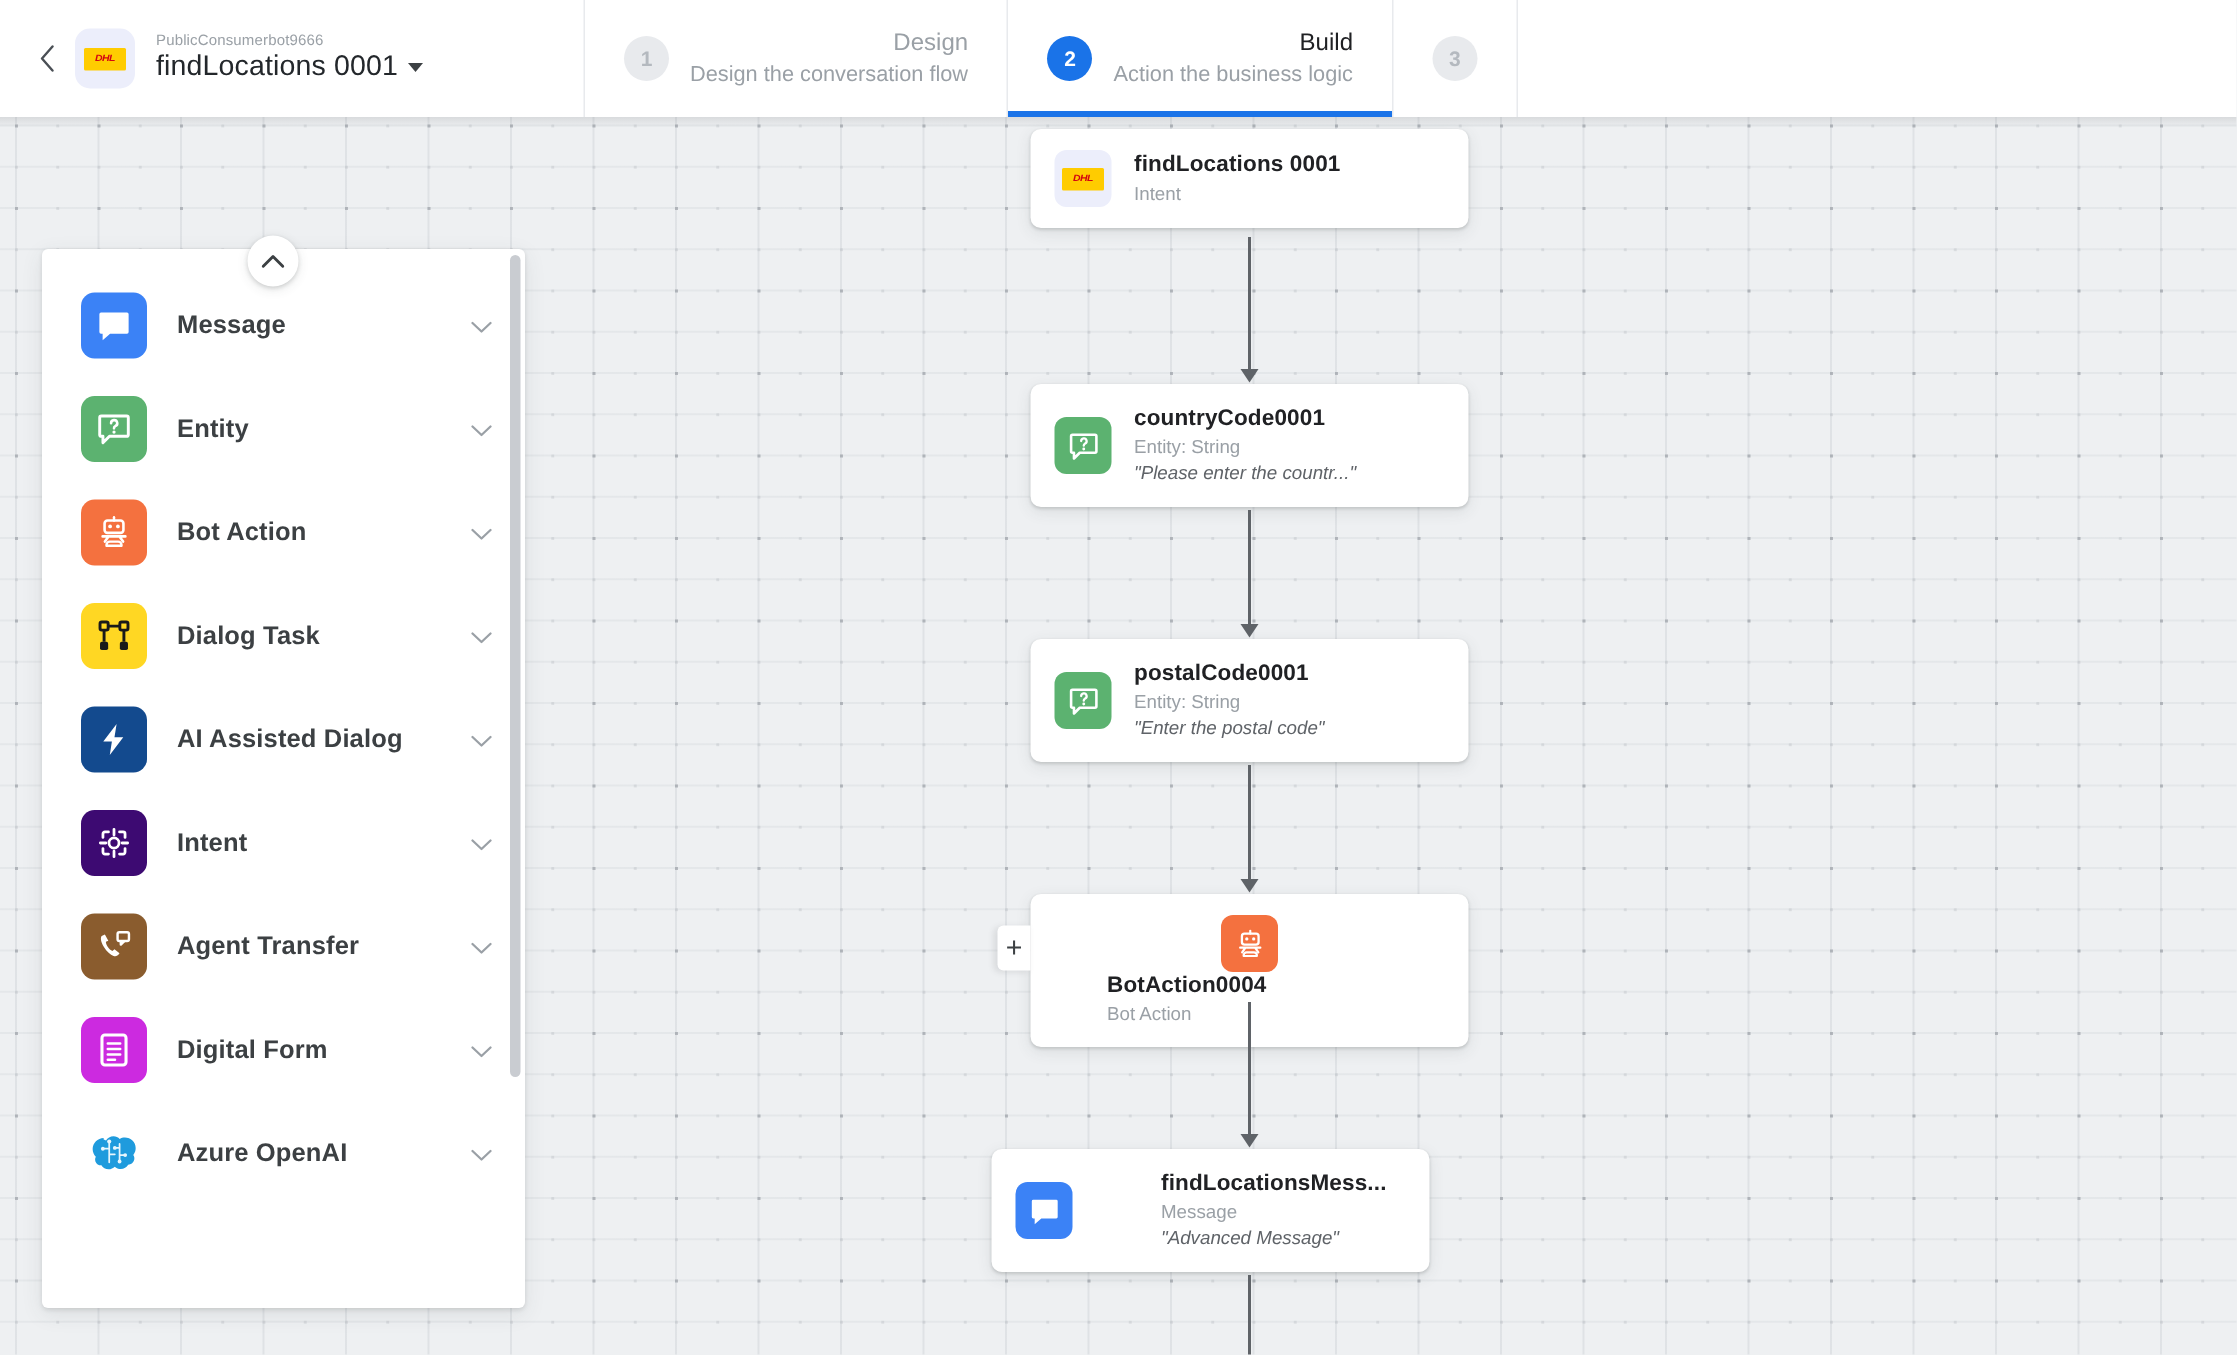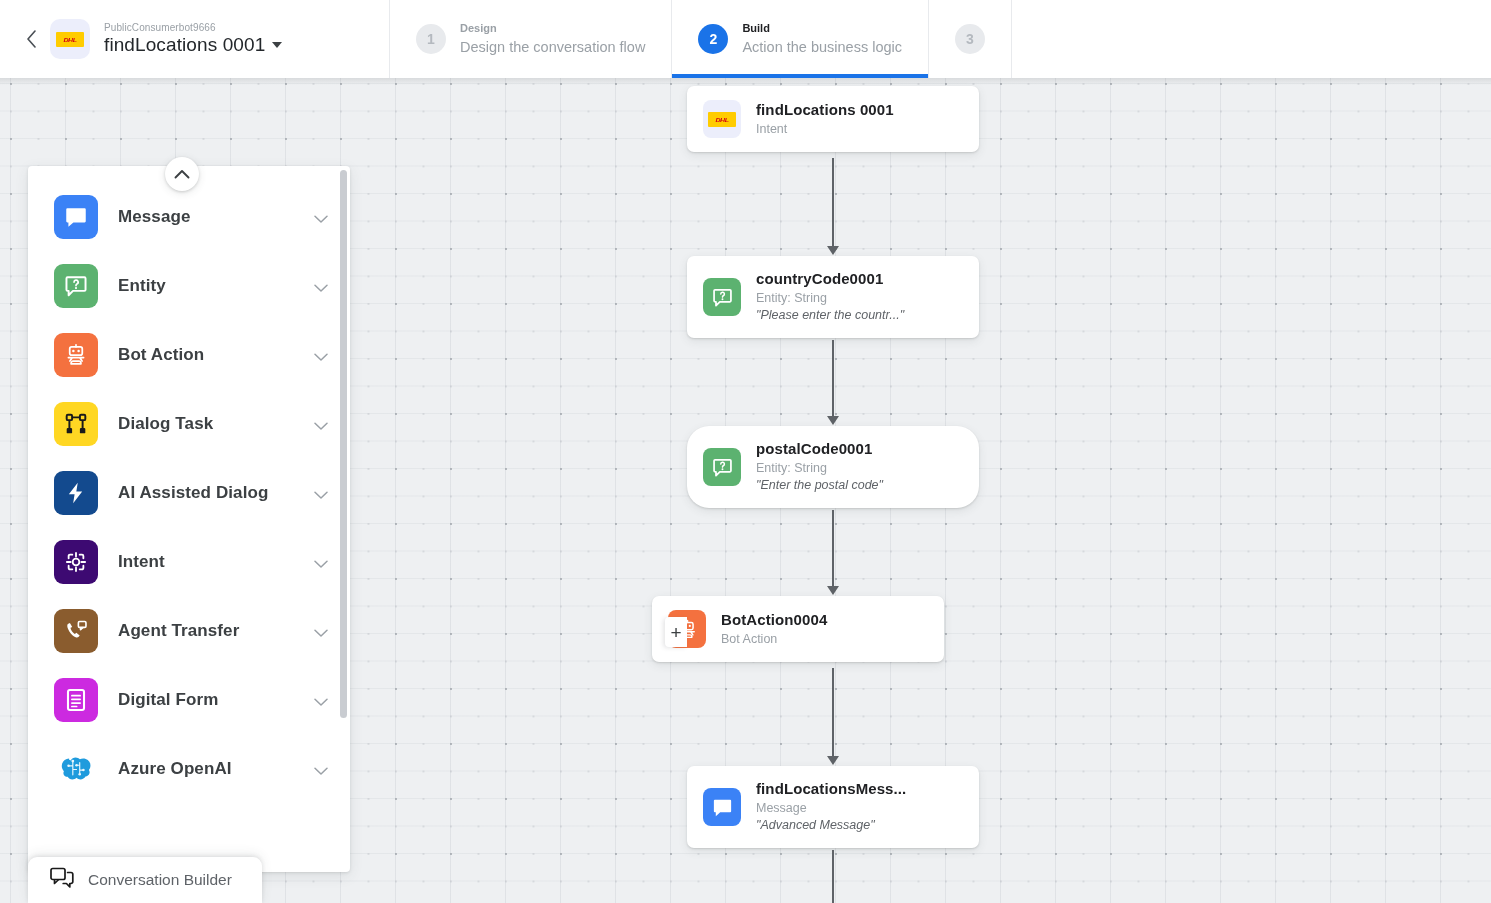--- a/index.html
+++ b/index.html
@@ -84,21 +84,21 @@
   .step-num {
     width: 30px; height: 30px; border-radius: 50%;
     background: #e8eaed; color: #b4b9bf;
     display: flex; align-items: center; justify-content: center;
     font-size: 14px; font-weight: 700;
     flex: 0 0 30px;
   }
   .step.active .step-num { background: #1a73e8; color: #fff; }
   .step-txt { margin-left: 14px; line-height: 1.25; }
   .step-name {
-    font-size: 11px; font-weight: 700; color: #9aa0a6;
+    font-size: 16px; font-weight: 400; color: #9aa0a6; text-align: right;
   }
   .step.active .step-name { color: #202124; }
   .step-sub { font-size: 14.5px; color: #9aa0a6; margin-top: 2px; }
 
   
   .canvas {
     position: absolute; top: 78px; left: 0;
     width: 1491px; height: 825px;
     background-color: #eef0f2;
     background-image:
@@ -312,55 +312,55 @@
           </svg>
         </div>
         <div class="node-txt" style="width:205px;">
           <div class="node-title">countryCode0001</div>
           <div class="node-sub">Entity: String</div>
           <div class="node-quote">"Please enter the countr..."</div>
         </div>
       </div>
       <div class="connector" style="left: 832px; top: 262px; height: 78px;"></div>
       <div class="arrowhead" style="left: 827px; top: 338px;"></div>
-      <div class="node" style="left: 687px; top: 348px; border-radius: 22px;">
+      <div class="node" style="left: 687px; top: 348px;">
         <div class="node-icon" style="background:#5cb270">
           <svg width="23" height="23" viewBox="0 0 24 24" fill="none">
             <path d="M4.2 4h15.6a1 1 0 0 1 1 1v10.5a1 1 0 0 1-1 1H9.2L5.2 20.5v-4H4.2a1 1 0 0 1-1-1V5a1 1 0 0 1 1-1z" stroke="white" stroke-width="1.8" stroke-linejoin="round"></path>
             <path d="M10.2 8.4a1.9 1.9 0 1 1 2.6 1.8c-.6.3-.8.8-.8 1.4" stroke="white" stroke-width="1.6" stroke-linecap="round"></path>
             <circle cx="12" cy="13.9" r="1" fill="white"></circle>
           </svg>
         </div>
         <div class="node-txt" style="width:205px;">
           <div class="node-title">postalCode0001</div>
           <div class="node-sub">Entity: String</div>
           <div class="node-quote">"Enter the postal code"</div>
         </div>
       </div>
       <div class="connector" style="left: 832px; top: 432px; height: 78px;"></div>
       <div class="arrowhead" style="left: 827px; top: 508px;"></div>
-      <div class="node" style="left: 652px; top: 518px;">
+      <div class="node" style="left: 687px; top: 518px; flex-direction: column;">
         <div class="node-icon" style="background:#f4713f">
           <svg width="23" height="23" viewBox="0 0 24 24" fill="none">
             <path d="M12 2.6v2" stroke="white" stroke-width="1.5" stroke-linecap="round"></path>
             <rect x="6.2" y="4.6" width="11.6" height="7.6" rx="1.8" stroke="white" stroke-width="1.6"></rect>
             <circle cx="9.6" cy="8.3" r="1.15" fill="white"></circle>
             <circle cx="14.4" cy="8.3" r="1.15" fill="white"></circle>
             <path d="M5 14.4h14M8.6 14.4l-2.2 3.2M15.4 14.4l2.2 3.2" stroke="white" stroke-width="1.6" stroke-linecap="round"></path>
             <path d="M9.4 17.6h5.2a2 2 0 0 1 2 2v.6H7.4v-.6a2 2 0 0 1 2-2z" stroke="white" stroke-width="1.5" stroke-linejoin="round"></path>
           </svg>
         </div>
         <div class="node-txt" style="width:205px;">
           <div class="node-title">BotAction0004</div>
           <div class="node-sub">Bot Action</div>
         </div>
       </div>
       <div class="connector" style="left: 832px; top: 590px; height: 90px;"></div>
       <div class="arrowhead" style="left: 827px; top: 678px;"></div>
-      <div class="node" style="left: 687px; top: 688px;">
+      <div class="node" style="left: 661px; top: 688px; gap: 44px;">
         <div class="node-icon" style="background:#3b82f6">
           <svg width="23" height="23" viewBox="0 0 24 24" fill="none">
             <path d="M4 4h16a1 1 0 0 1 1 1v11a1 1 0 0 1-1 1H9.6L5 21v-4H4a1 1 0 0 1-1-1V5a1 1 0 0 1 1-1z" fill="white"></path>
           </svg>
         </div>
         <div class="node-txt" style="width:205px;">
           <div class="node-title">findLocationsMess...</div>
           <div class="node-sub">Message</div>
           <div class="node-quote">"Advanced Message"</div>
         </div>
@@ -497,23 +497,13 @@
     </div>
     <div class="panel-scrollbar"></div>
   </div>
 
   <div class="collapse-btn">
     <svg width="16" height="10" viewBox="0 0 16 10" fill="none">
         <path d="M1.5 8.5L8 2l6.5 6.5" stroke="currentColor" stroke-width="1.9" stroke-linecap="round" stroke-linejoin="round"></path>
       </svg>
   </div>
 
-  <div class="conv-chip">
-    <span>
-      <svg width="24" height="22" viewBox="0 0 24 22" fill="none">
-        <rect x="1" y="1.5" width="14" height="11" rx="1.8" stroke="#1a1a1a" stroke-width="1.7"></rect>
-        <path d="M4.5 12.5v4l4.2-4" stroke="#1a1a1a" stroke-width="1.7" stroke-linejoin="round"></path>
-        <path d="M17.6 5.5H21a1.8 1.8 0 0 1 1.8 1.8v7.4a1.8 1.8 0 0 1-1.8 1.8h-1.2v3.4l-3.4-3.4h-3.2" stroke="#1a1a1a" stroke-width="1.7" stroke-linejoin="round" stroke-linecap="round"></path>
-      </svg>
-    </span>
-    <span class="conv-chip-label">Conversation Builder</span>
-  </div>
 </div>
 
 </body></html>

